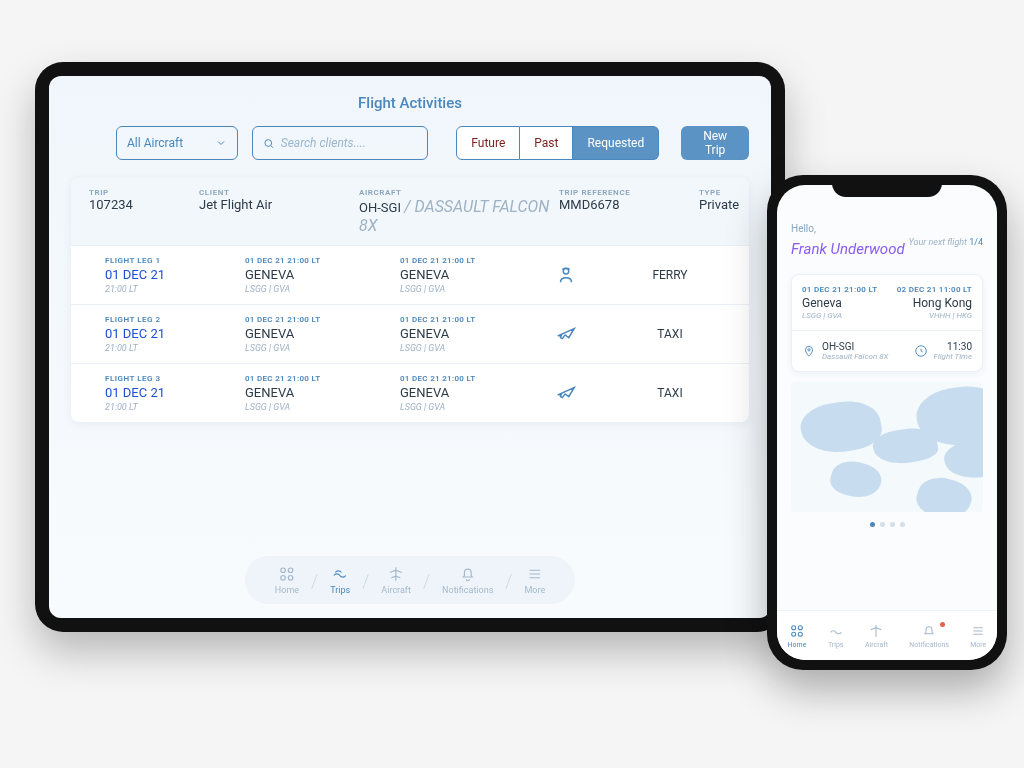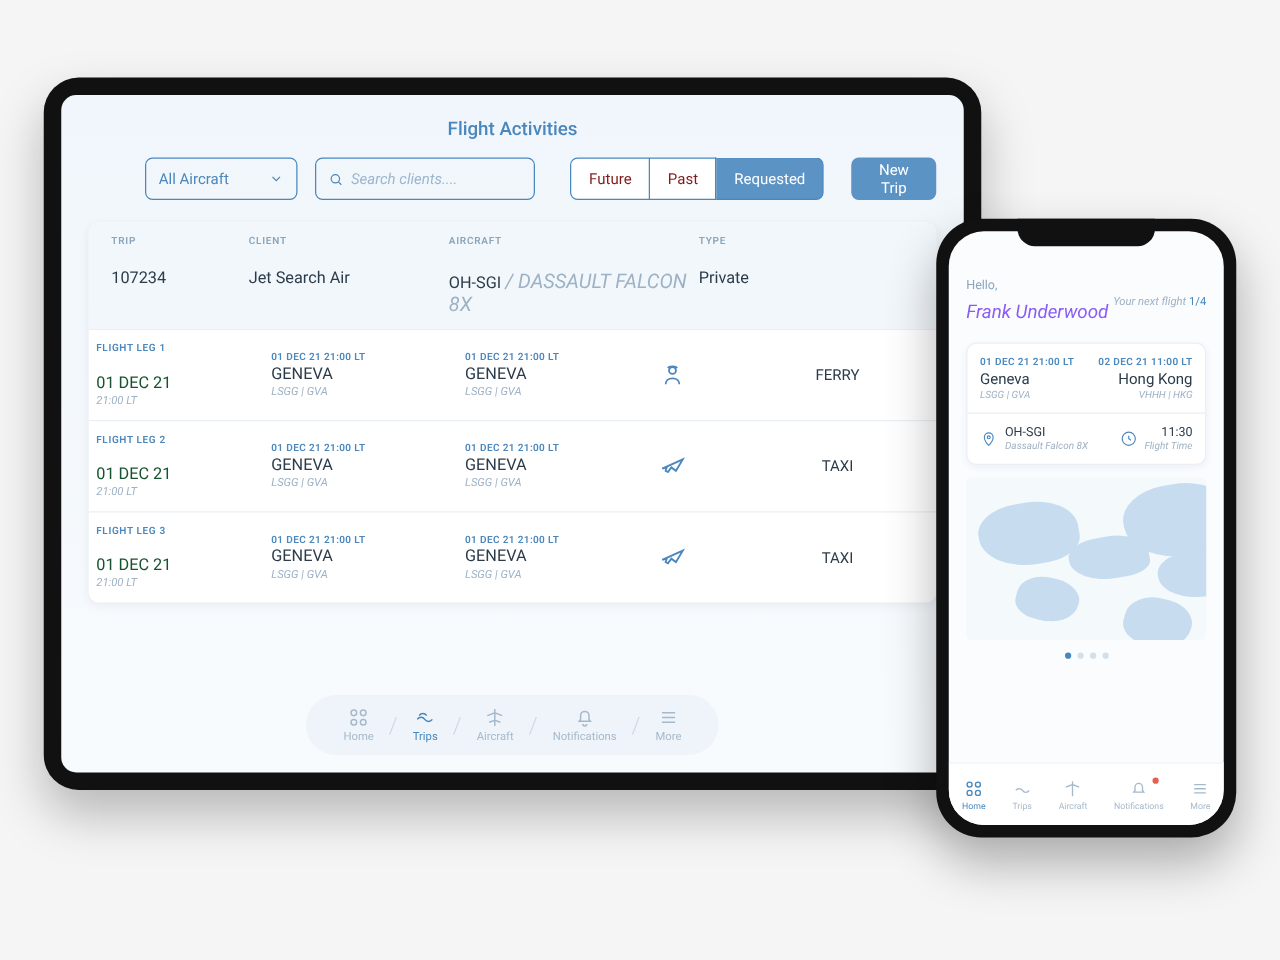--- a/index.html
+++ b/index.html
@@ -31,44 +31,44 @@
   .seg button { border:1px solid #4a87bd; background:#fff; color:#7f1d1d; font-size:12px; height:34px; padding:0 14px; cursor:pointer; }
   .seg button:first-child { border-radius:6px 0 0 6px; }
   .seg button:last-child  { border-radius:0 6px 6px 0; border-left:none; }
   .seg button:nth-child(2) { border-left:none; }
   .seg button.active { background:#5b93c5; color:#fff; }
   .new-trip { background:#5b93c5; color:#fff; border:none; border-radius:6px; height:34px; padding:0 12px; font-size:12px; margin-left:8px; cursor:pointer; }
 
   .card { background:#fff; border-radius:8px; box-shadow:0 2px 8px rgba(50,80,120,.08); overflow:hidden; }
   .card-header { background:#f2f7fb; display:grid; grid-template-columns: 110px 160px 200px 140px 90px; padding:10px 18px; gap:0; }
   .hdr-label { font-size:8px; letter-spacing:.6px; color:#8aa5bd; font-weight:600; }
-  .hdr-val   { font-size:13px; color:#2b3b4a; margin-top:18px; }
+  .hdr-val   { font-size:13px; color:#2b3b4a; margin-top:0; }
   .hdr-val .sub { font-size:16px; color:#9eb2c5; font-style:italic; }
 
-  .leg { display:grid; grid-template-columns: 140px 155px 155px 70px 1fr; padding:10px 6px; border-top:1px solid #eaf0f6; align-items:center; }
+  .leg { display:grid; grid-template-columns: 140px 155px 155px 70px 1fr; padding:10px 34px; border-top:1px solid #eaf0f6; align-items:center; }
   .leg .lbl  { font-size:8px; color:#4a87bd; font-weight:600; letter-spacing:.5px; }
-  .leg .date { font-size:13px; color:#14532d; margin-top:16px; }
+  .leg .date { font-size:13px; color:#1d4ed8; margin-top:2px; }
   .leg .time { font-size:9px; color:#9eb2c5; font-style:italic; margin-top:2px; }
   .leg .dt   { font-size:8px; color:#4a87bd; font-weight:600; letter-spacing:.3px; }
   .leg .city { font-size:13px; color:#2b3b4a; margin-top:2px; }
   .leg .code { font-size:9px; color:#9eb2c5; font-style:italic; margin-top:2px; }
   .leg .icon { color:#4a87bd; }
   .leg .type { font-size:12px; color:#2b3b4a; text-align:center; }
 
   .tab-nav {
     position:absolute; bottom:14px; left:50%; transform:translateX(-50%);
     background:#eef4f9; border-radius:26px; height:48px; display:flex; align-items:center; padding:0 18px; gap:0;
   }
   .tab-nav .item { display:flex; flex-direction:column; align-items:center; gap:2px; font-size:9px; color:#a6b9cb; padding:0 12px; cursor:pointer; }
   .tab-nav .item.active { color:#4a87bd; }
   .tab-nav .slash { color:#cdd9e4; font-size:18px; font-weight:300; }
 
   
   .phone {
-    position:absolute; top:175px; right:35px; width:240px; height:495px;
+    position:absolute; top:175px; right:17px; width:240px; height:495px;
     background:#111; border-radius:36px; padding:10px;
     box-shadow: 0 20px 40px rgba(0,0,0,.3);
   }
   .notch { position:absolute; top:0; left:50%; transform:translateX(-50%); width:110px; height:22px; background:#111; border-radius:0 0 14px 14px; z-index:5; }
   .phone-screen { width:100%; height:100%; background:#fafcfe; border-radius:28px; overflow:hidden; position:relative; padding:38px 14px 0 14px; }
   .greet { font-size:10px; color:#8aa5bd; }
   .username { font-size:15px; color:#8b5cf6; margin-top:6px;font-style:italic; }
   .next-flight { position:absolute; top:52px; right:14px; font-size:9px; color:#9eb2c5; }
   .next-flight span { color:#4a87bd; }
 
@@ -137,25 +137,29 @@
     </div>
 
     <div class="card">
       <div class="card-header">
         <div>
           <div class="hdr-label">TRIP</div>
           <div class="hdr-val">107234</div>
         </div>
         <div>
           <div class="hdr-label">CLIENT</div>
-          <div class="hdr-val">Jet Search Air</div>
+          <div class="hdr-val">Jet Flight Air</div>
         </div>
         <div>
           <div class="hdr-label">AIRCRAFT</div>
           <div class="hdr-val"><span>OH-SGI</span> <span class="sub">/ DASSAULT FALCON 8X</span></div>
+        </div>
+        <div>
+          <div class="hdr-label">TRIP REFERENCE</div>
+          <div class="hdr-val">MMD6678</div>
         </div>
         <div>
           <div class="hdr-label">TYPE</div>
           <div class="hdr-val">Private</div>
         </div>
       </div>
 
       <div id="legs">
           <div class="leg">
             <div>

